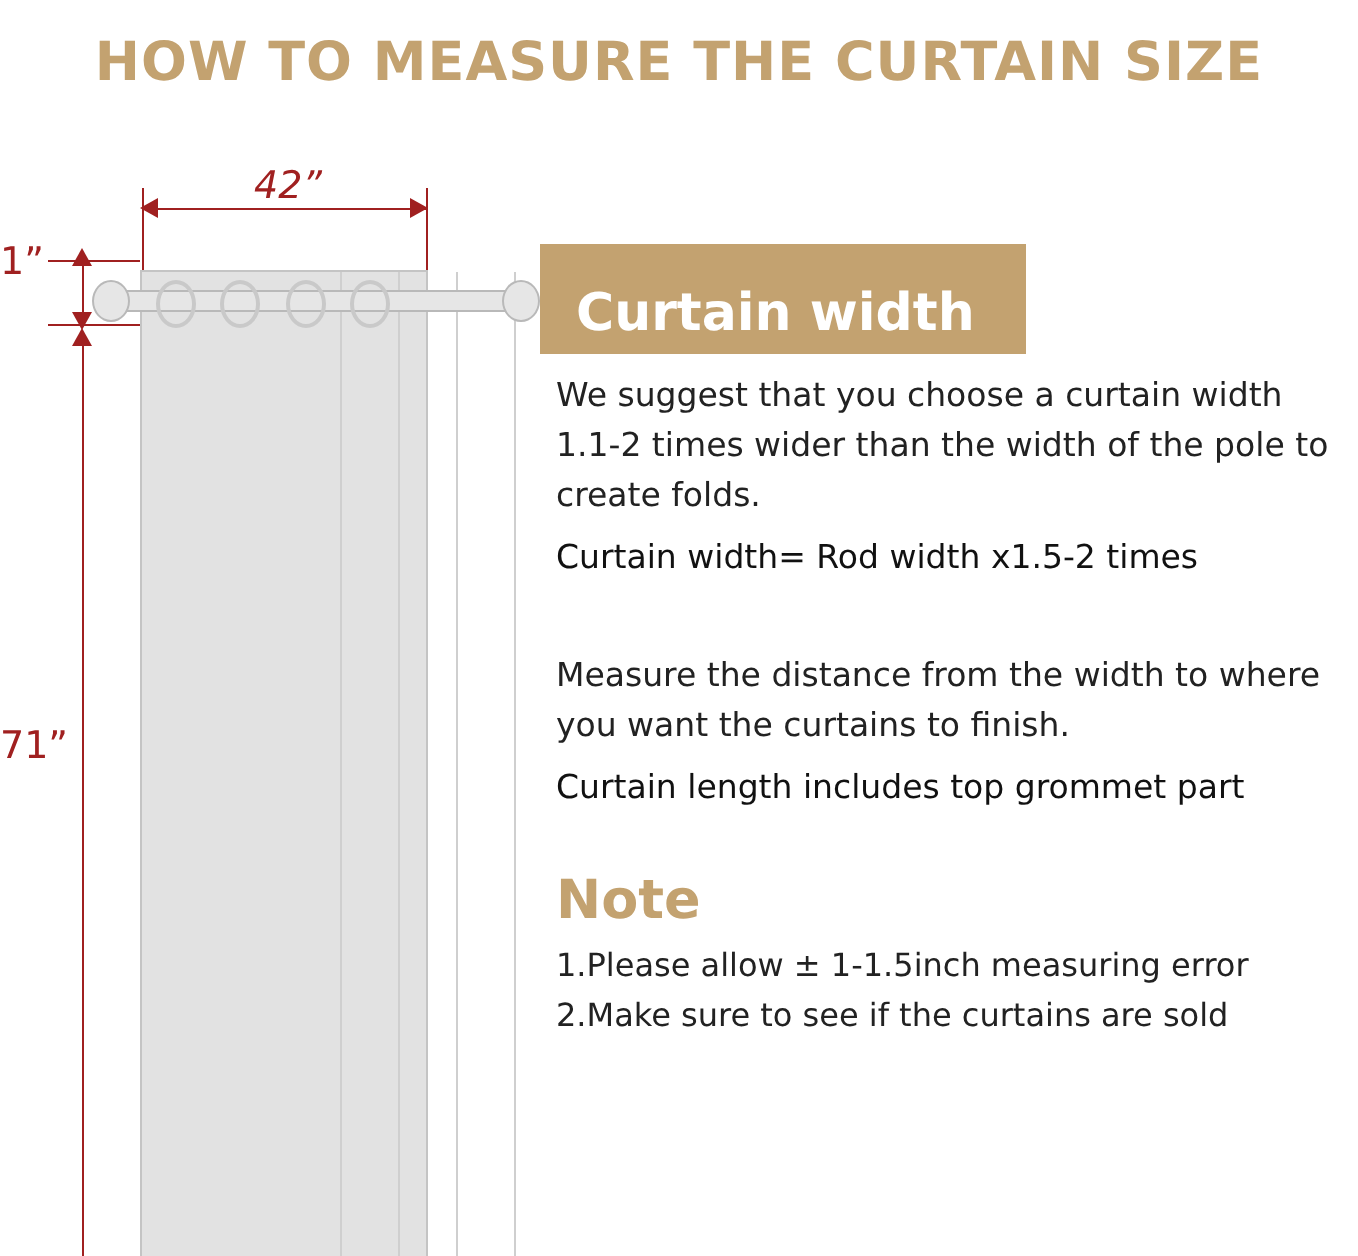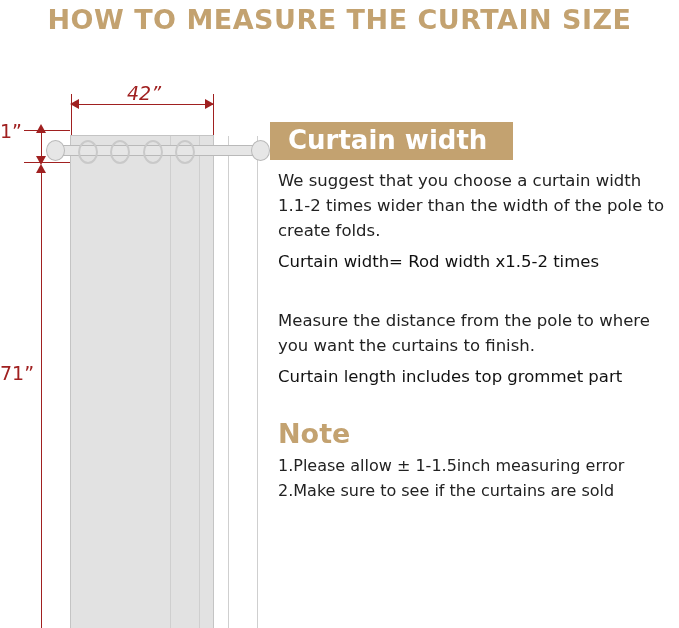--- a/index.html
+++ b/index.html
@@ -20,21 +20,21 @@
     position: absolute;
     left: 0;
     top: 0;
     width: 679px;
     text-align: center;
     font-size: 27px;
     font-weight: bold;
     letter-spacing: 0.5px;
     color: #c3a270;
     line-height: 34px;
-    padding-top: 3px;
+    padding-top: 15px;
     white-space: nowrap;
   }
 
   
   .diagram {
     position: absolute;
     left: 0;
     top: 60px;
     width: 285px;
     height: 568px;
@@ -149,21 +149,21 @@
     left: 270px;
     top: 122px;
     width: 409px;
   }
   .banner {
     display: inline-block;
     background: #c3a270;
     color: #ffffff;
     font-size: 26px;
     font-weight: bold;
-    padding: 3px 26px 5px 18px;
+    padding: 20px 26px 5px 18px;
     margin-bottom: 8px;
     line-height: 30px;
     white-space: nowrap;
   }
   .para {
     color: #222222;
     font-size: 16.5px;
     line-height: 25px;
     margin: 0 0 6px 8px;
     max-width: 392px;
@@ -234,21 +234,21 @@
 </div>
 
 <div class="content">
 
   <div class="banner">Curtain width</div>
   <p class="para">We suggest that you choose a curtain width 1.1-2 times wider than the width of the pole to create folds.</p>
   <div class="bold-line">Curtain width= Rod width x1.5-2 times</div>
 
   <div class="spacer-1"></div>
 
-  <p class="para">Measure the distance from the pole to where you want the curtains to finish.</p>
+  <p class="para">Measure the distance from the width to where you want the curtains to finish.</p>
   <div class="bold-line">Curtain length includes top grommet part</div>
 
   <div class="spacer-2"></div>
 
   <div class="note-title">Note</div>
   <div class="note-line">1.Please allow ± 1-1.5inch measuring error</div>
   <div class="note-line">2.Make sure to see if the curtains are sold</div>
 </div>
 
 </body></html>

